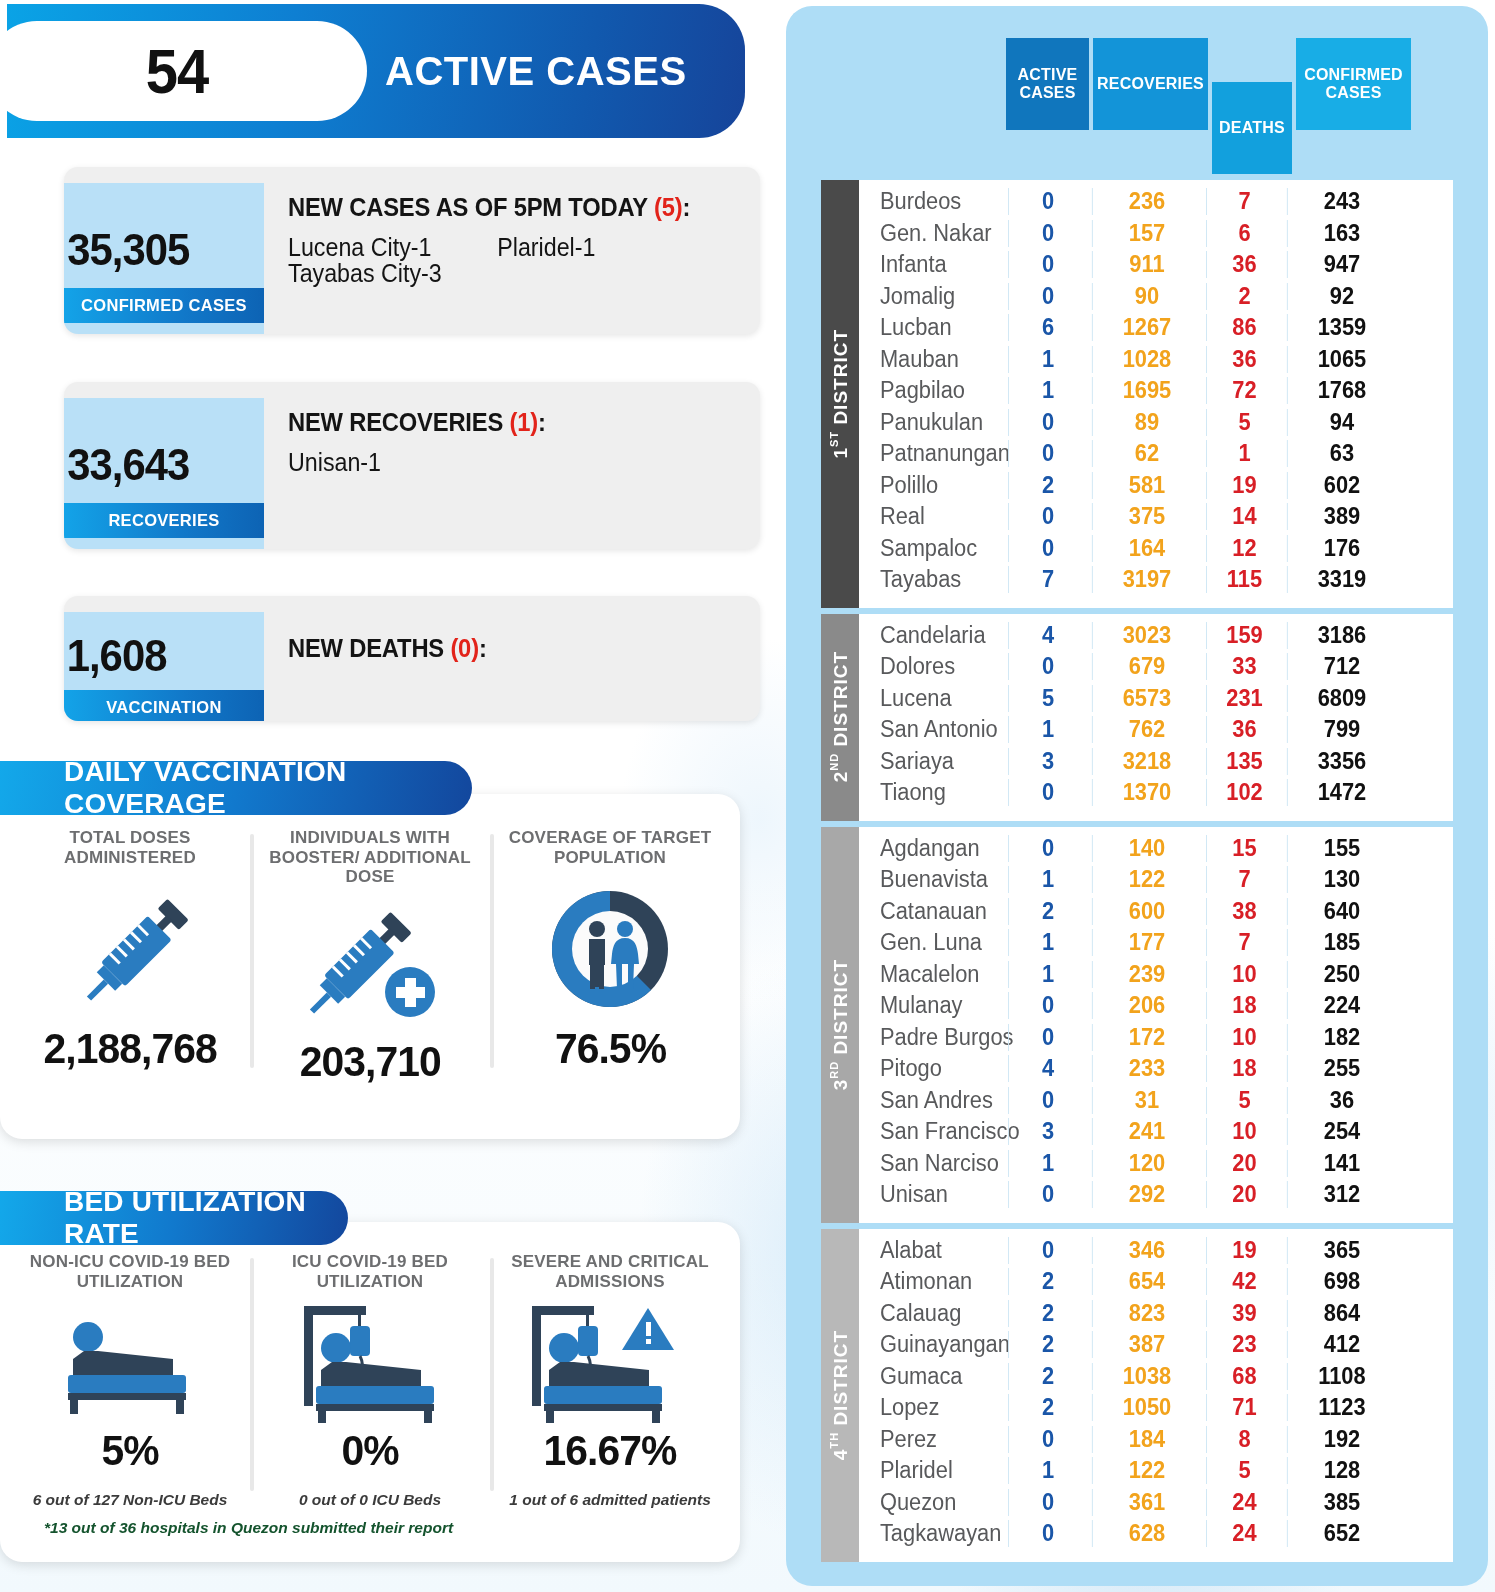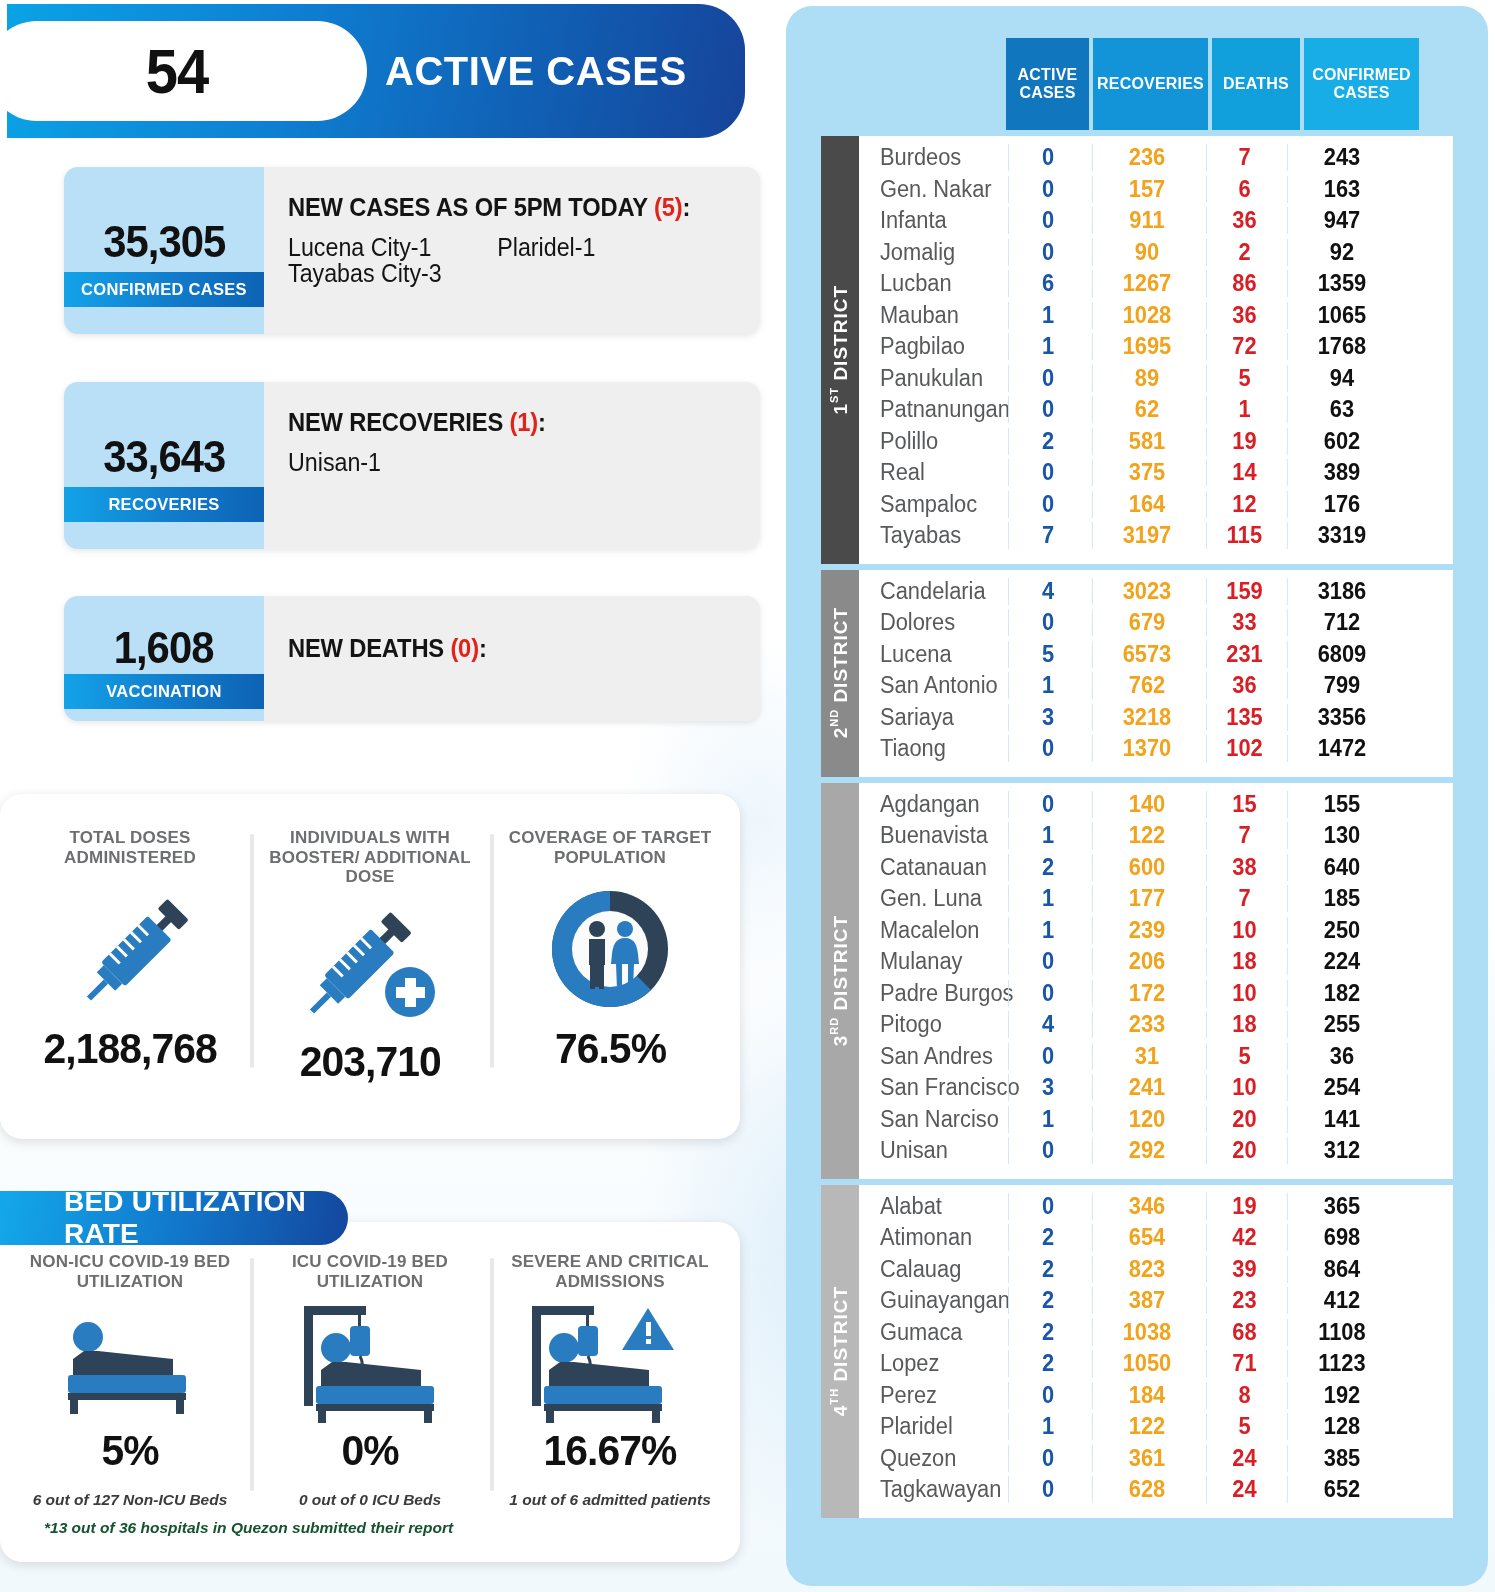--- a/index.html
+++ b/index.html
@@ -42,21 +42,21 @@
   }
 
   
   .stat-card {
     position:absolute; left:64px; width:696px; border-radius:14px;
     background:#efefef; box-shadow: 0 2px 6px rgba(0,0,0,.10);
     overflow:hidden; display:flex;
   }
   .stat-left {
     width: 200px; background:#b9e0f7; flex:none; position:relative;
-    display:flex; flex-direction:column; align-items:center; justify-content:center;
+    display:flex; flex-direction:column; align-items:flex-start; justify-content:center;margin-top:16px;
   }
   .stat-num { font-size:44px; font-weight:900; color:#111; letter-spacing:-1px; transform:scaleX(.95); }
   .stat-tag {
     position:absolute; left:0; right:0;
     background: linear-gradient(90deg,#13a3e8 0%,#1178c9 60%,#0d63b4 100%);
     color:#fff; font-size:16.5px; font-weight:900; text-align:center;
     padding:8px 0; letter-spacing:.3px;
   }
   .stat-right { flex:1; padding:26px 0 20px 24px; }
   .stat-title { font-size:25px; font-weight:900; color:#141414; letter-spacing:-.2px; transform:scaleX(.95); transform-origin:left; }
@@ -98,21 +98,21 @@
     background:#aeddf6; border-radius:26px; z-index:2;
   }
   .tbl { position:absolute; left:35px; top:32px; width:632px; }
   .thead { display:flex; margin-left:185px; gap:4px; }
   .th {
     color:#fff; font-weight:900; font-size:16px; text-align:center; line-height:1.1;
     display:flex; align-items:center; justify-content:center; height:92px; letter-spacing:.2px;
   }
   .th.c-active { width:83px; background:#1076bd; }
   .th.c-rec    { width:115px; background:#1394d8; }
-  .th.c-death  { width:88px; background:#12a0dd; }
+  .th.c-death  { width:80px; background:#12a0dd;margin-top:44px; }
   .th.c-conf   { width:115px; background:#18ade6; }
 
   .dblock { display:flex; background:#fff; margin-top:6px; }
   .dlabel {
     width:38px; flex:none; color:#fff; font-weight:900; font-size:19px;
     display:flex; align-items:center; justify-content:center; letter-spacing:1px;
   }
   .dlabel span { writing-mode: vertical-rl; transform: rotate(180deg); white-space:nowrap; }
   .dlabel sup { font-size:11px; vertical-align: super; }
   .d1 { background:#4a4a4a; } .d2 { background:#8a8a8a; }
@@ -253,20 +253,21 @@
               <circle cx="90" cy="52" r="8"></circle>
               <path d="M90 61 c-10 0 -12 8 -13 16 l-1 10 h5 l1 25 h5 v-25 h6 v25 h5 l1 -25 h5 l-1 -10 c-1 -8 -3 -16 -13 -16 z"></path>
             </g>
           </svg>
         </div>
         <div class="tri-val">76.5%</div>
       </div>
 
     </div>
   </div>
+  <div class="banner" style="top:757px; width:472px;">DAILY VACCINATION COVERAGE</div>
 
   <div class="panel-card" style="top:1218px; height:340px;">
     <div class="tri" style="padding-top:30px;">
 
       <div class="tri-col">
         <div class="tri-head">NON-ICU COVID-19 BED UTILIZATION</div>
         <div class="tri-icon" style="height:128px;">
           <svg width="165" height="110" viewBox="0 0 165 110">
             <circle cx="40" cy="30" r="15" fill="#2a7cc0"></circle>
             <path d="M36 44 h14 l75 8 v18 h-100 v-18 z" fill="#2f4358"></path>

